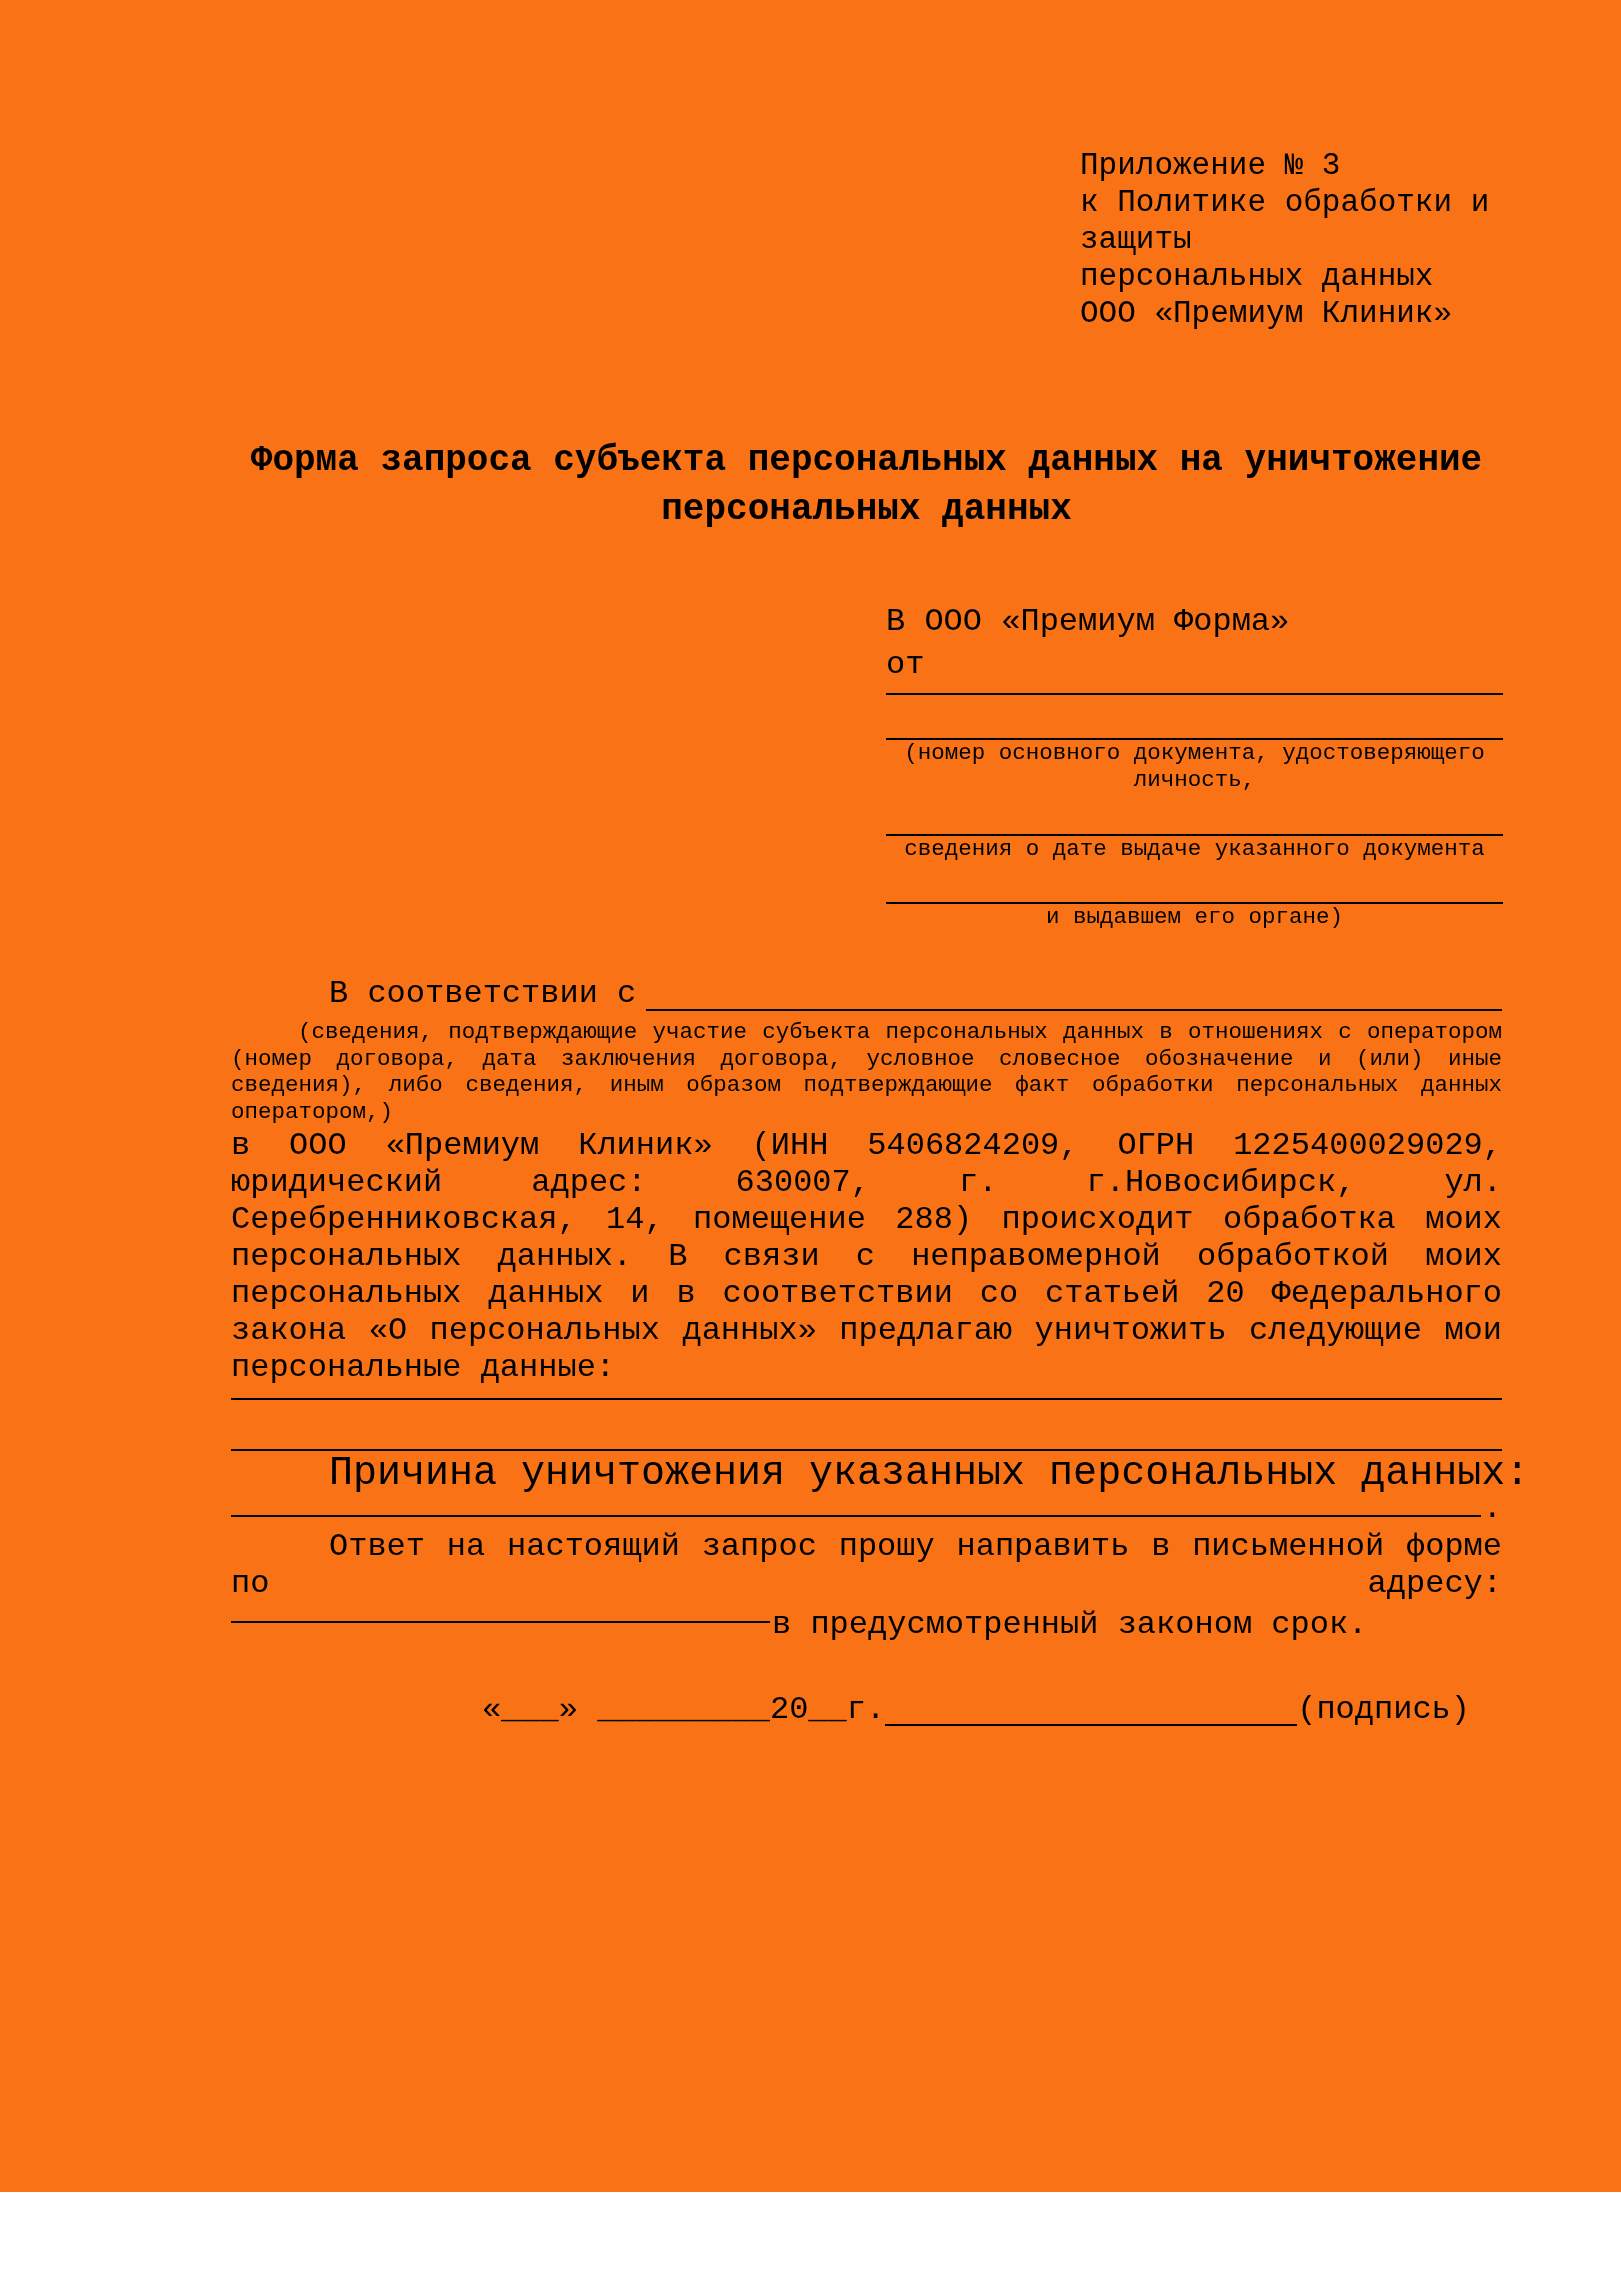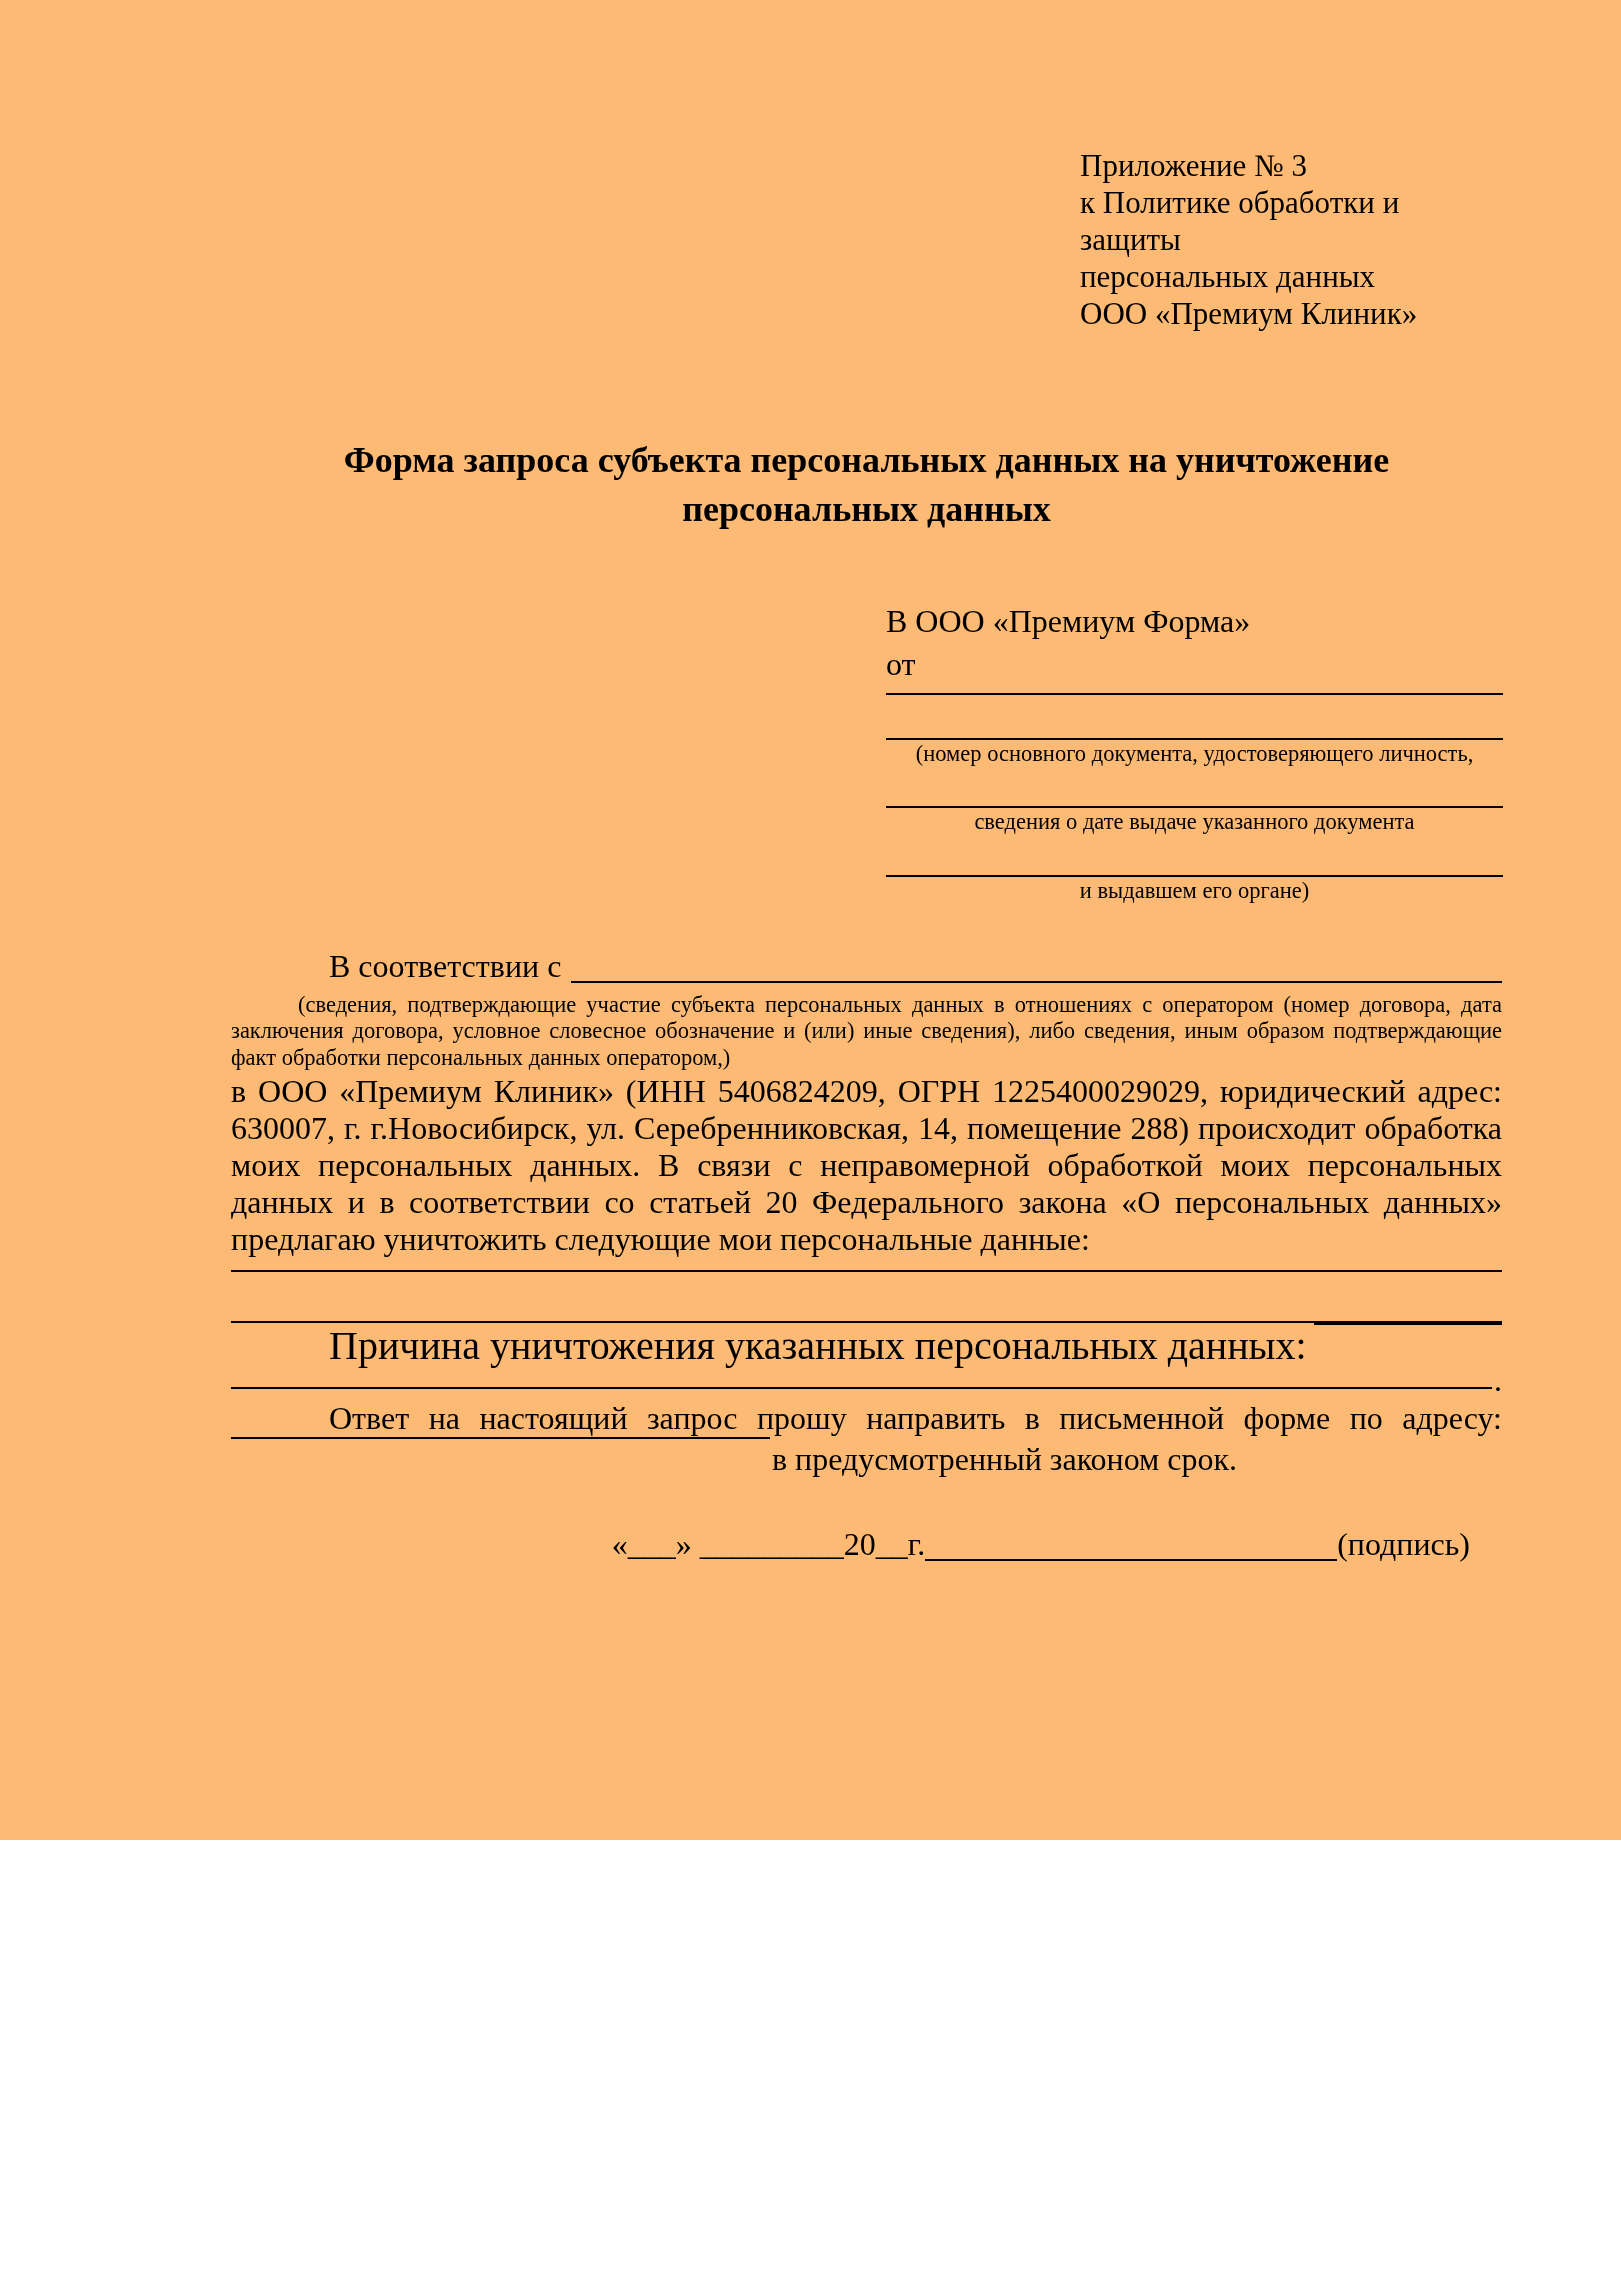--- a/index.html
+++ b/index.html
@@ -1,22 +1,22 @@
 <!DOCTYPE html>
 <html lang="ru"><head>
 <meta charset="utf-8">
 <style>
   html, body { margin: 0; padding: 0; background: #ffffff; }
   .page {
     position: relative;
     width: 1621px;
-    height: 1840px;
-    background: #fdba74;
+    height: 2192px;
+    background: #f97316;
     color: #000000;
-    font-family: Liberation Serif, serif;
+    font-family: Liberation Mono, monospace;
     overflow: hidden;
   }
   .content {
     position: absolute;
     left: 231px;
     top: 0;
     width: 1271px;
   }
 
   
@@ -119,21 +119,21 @@
     font-size: 32px;
     line-height: 37px;
     text-align: justify;
     text-align-last: justify;
     text-indent: 98px;
   }
 
   
   .address-row {
     display: flex;
-    align-items: flex-start;
+    align-items: center;
     font-size: 32px;
     line-height: 45px;
   }
   .addr-fill {
     width: 539px;
     border-bottom: 2px solid #000;
     margin-bottom: 4.9px;
   }
   .addr-tail { padding-left: 2px; }
 

